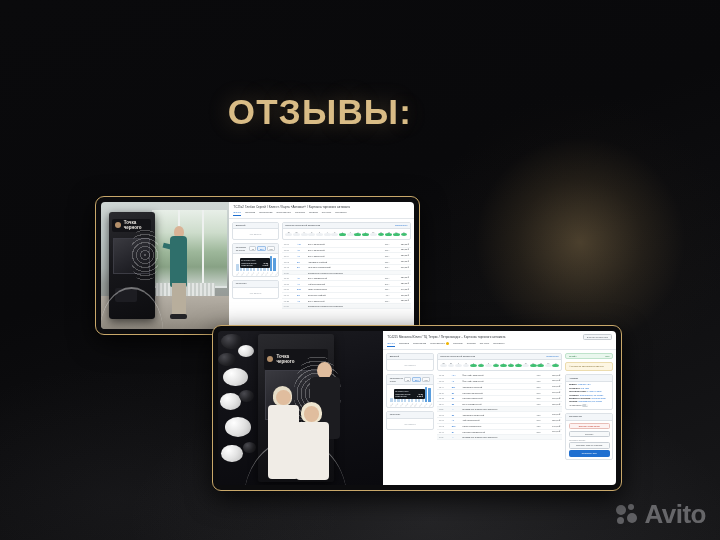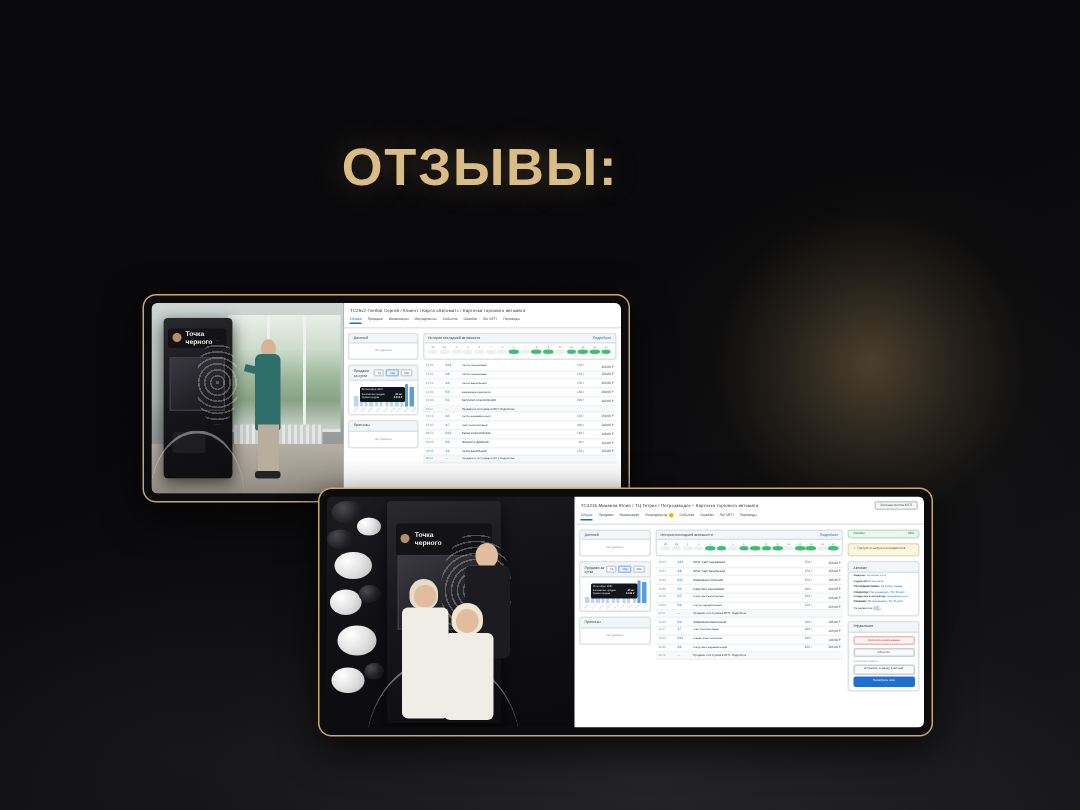--- a/index.html
+++ b/index.html
@@ -799,13 +799,22 @@
                   <div class="ctl-btn">Отправить команду в автомат</div>
                   <div class="ctl-btn primary">Посмотреть логи</div>
                 </div>
             </div>
           </div>
         </div>
       </div>
     </div>
   </div>
 
+  <div id="avito">
+    <span class="av-dots">
+      <i class="av-d1"></i>
+        <i class="av-d2"></i>
+        <i class="av-d3"></i>
+        <i class="av-d4"></i>
+    </span>
+    <span class="av-text">Avito</span>
+  </div>
 </div>
 
 </body></html>

